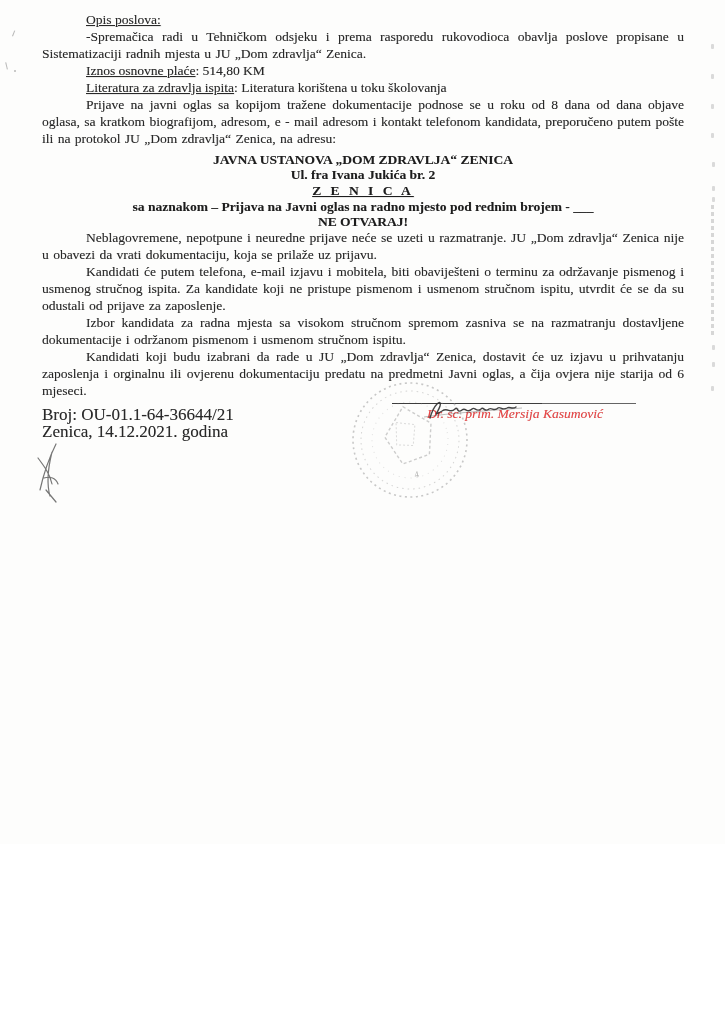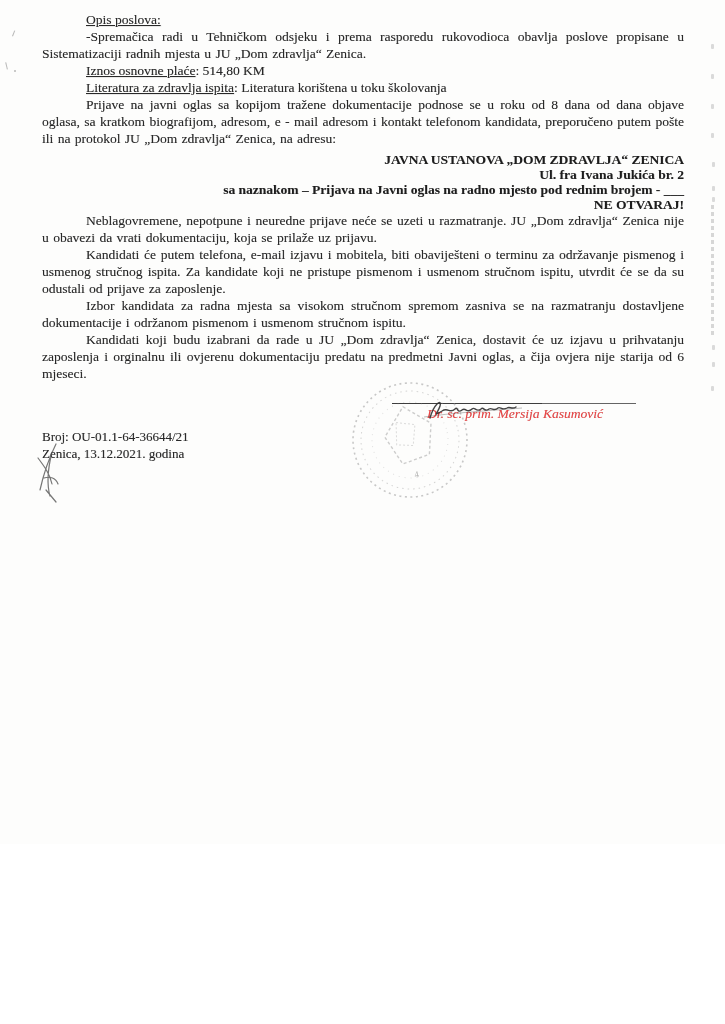--- a/index.html
+++ b/index.html
@@ -16,30 +16,30 @@
     font-size:13.5px;line-height:17px;
     text-shadow:0.3px 0.3px 0.5px rgba(60,60,60,0.35);
   }
   .text-col p{margin:0;}
   .just{text-align:justify;word-spacing:1px;}
   .ind{text-indent:44px;}
   .line{white-space:nowrap;}
   .u{text-decoration:underline;}
   .gap-sm{margin-top:6px;}
   .addr{
-    text-align:right;font-weight:bold;color:#1d1d1d;
+    text-align:center;font-weight:bold;color:#1d1d1d;
     line-height:15px;margin-top:5px;
   }
   .addr .addr-line{white-space:nowrap;}
   .city{letter-spacing:3px;text-decoration:underline;margin:1px 0;}
   .blank{letter-spacing:0;}
   
   .footer-left{
-    position:absolute;left:42px;top:428px;
-    font-size:13px;line-height:17px;
+    position:absolute;left:42px;top:406px;
+    font-size:17px;line-height:17px;
     text-shadow:0.3px 0.3px 0.5px rgba(60,60,60,0.35);
   }
   .sig-block{
     position:absolute;left:390px;top:390px;width:250px;
     text-align:center;font-size:13.5px;
     text-shadow:0.3px 0.3px 0.5px rgba(60,60,60,0.35);
   }
   .dir-title{font-weight:bold;font-size:14.5px;letter-spacing:1px;color:#1c1c1c;}
   .sig-line{position:relative;height:16px;margin-top:-2px;}
   .sig-line .sl{position:absolute;bottom:0;height:0;border-bottom:1.1px solid #3d3d3d;}
@@ -75,20 +75,21 @@
 
     <div class="line ind"><span class="u">Iznos osnovne plaće</span><span>: 514,80 KM</span></div>
 
     <div class="line ind"><span class="u">Literatura za zdravlja ispita</span><span>: Literatura korištena u toku školovanja</span></div>
 
     <p class="just ind gap-sm">Prijave na javni oglas sa kopijom tražene dokumentacije podnose se u roku od 8 dana od dana objave oglasa, sa kratkom biografijom, adresom, e - mail adresom i kontakt telefonom kandidata, preporučeno putem pošte ili na protokol JU „Dom zdravlja“ Zenica, na adresu:</p>
 
     <div class="addr">
       <div class="addr-line">JAVNA USTANOVA „DOM ZDRAVLJA“ ZENICA</div>
       <div class="addr-line">Ul. fra Ivana Jukića br. 2</div>
+      <div class="addr-line city">Z E N I C A</div>
       <div class="addr-line"><span>sa naznakom – Prijava na Javni oglas na radno mjesto pod rednim brojem - </span><span class="blank">___</span></div>
       <div class="addr-line">NE OTVARAJ!</div>
     </div>
 
     <p class="just ind gap-sm">Neblagovremene, nepotpune i neuredne prijave neće se uzeti u razmatranje. JU „Dom zdravlja“ Zenica nije u obavezi da vrati dokumentaciju, koja se prilaže uz prijavu.</p>
     <p class="just ind">Kandidati će putem telefona, e-mail izjavu i mobitela, biti obaviješteni o terminu za održavanje pismenog i usmenog stručnog ispita. Za kandidate koji ne pristupe pismenom i usmenom stručnom ispitu, utvrdit će se da su odustali od prijave za zaposlenje.</p>
     <p class="just ind">Izbor kandidata za radna mjesta sa visokom stručnom spremom zasniva se na razmatranju dostavljene dokumentacije i održanom pismenom i usmenom stručnom ispitu.</p>
     <p class="just ind">Kandidati koji budu izabrani da rade u JU „Dom zdravlja“ Zenica, dostavit će uz izjavu u prihvatanju zaposlenja i orginalnu ili ovjerenu dokumentaciju predatu na predmetni Javni oglas, a čija ovjera nije starija od 6 mjeseci.</p>
   </div>
 
@@ -98,21 +99,21 @@
       <circle cx="64" cy="64" r="49" fill="none" stroke="#a5a5a5" stroke-width="1" stroke-dasharray="1.5 4" opacity="0.45"></circle>
       <circle cx="64" cy="64" r="38" fill="none" stroke="#ababab" stroke-width="1" stroke-dasharray="1 5" opacity="0.35"></circle>
       <path d="M64 30 L88 52 L80 82 L52 86 L40 56 Z" fill="none" stroke="#9e9e9e" stroke-width="1.4" stroke-dasharray="3 2.5" opacity="0.5"></path>
       <path d="M54 44 l18 6 -6 20 -16 -4 z" fill="none" stroke="#a8a8a8" stroke-width="1" stroke-dasharray="2 2" opacity="0.4"></path>
       <text x="61" y="102" font-size="9" font-family="'Liberation Serif',serif" fill="#8f8f8f" opacity="0.65">4</text>
     </svg>
   </div>
 
   <div class="footer-left">
     <div class="line">Broj: OU-01.1-64-36644/21</div>
-    <div class="line">Zenica, 13.12.2021. godina</div>
+    <div class="line">Zenica, 14.12.2021. godina</div>
   </div>
 
   <div class="sig-block">
     <svg class="signature-svg" width="140" height="26" viewBox="0 0 140 26">
       <path d="M12 22 C16 8 24 2 22 10 C20 17 14 21 24 15 C30 11 32 18 37 13 C40 10 39 18 44 14 C48 11 49 18 54 13 C57 10 58 17 63 13 C66 10 66 17 71 13 C74 11 76 16 80 12 C82 10 84 15 89 12 C92 10 94 14 98 11" stroke="#2f2f2f" fill="none" stroke-width="1.4" stroke-linecap="round" opacity="0.9"></path>
       <path d="M6 21 C34 17 66 15 104 12" stroke="#2f2f2f" fill="none" stroke-width="0.7" opacity="0.45"></path>
     </svg>
     <div class="sig-line">
       <span class="sl sl-solid"></span>
       <span class="sl sl-dash"></span>

